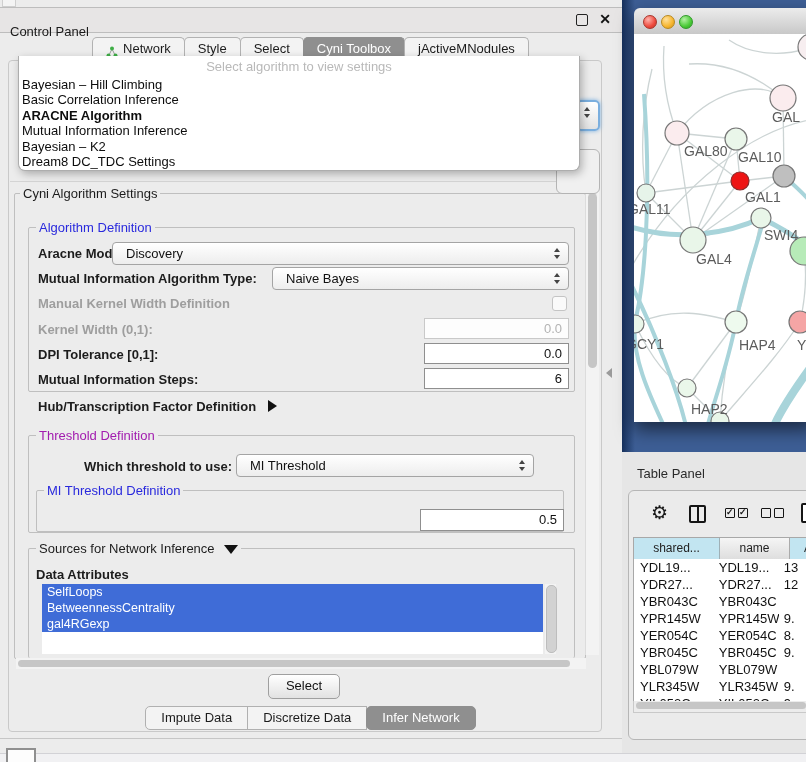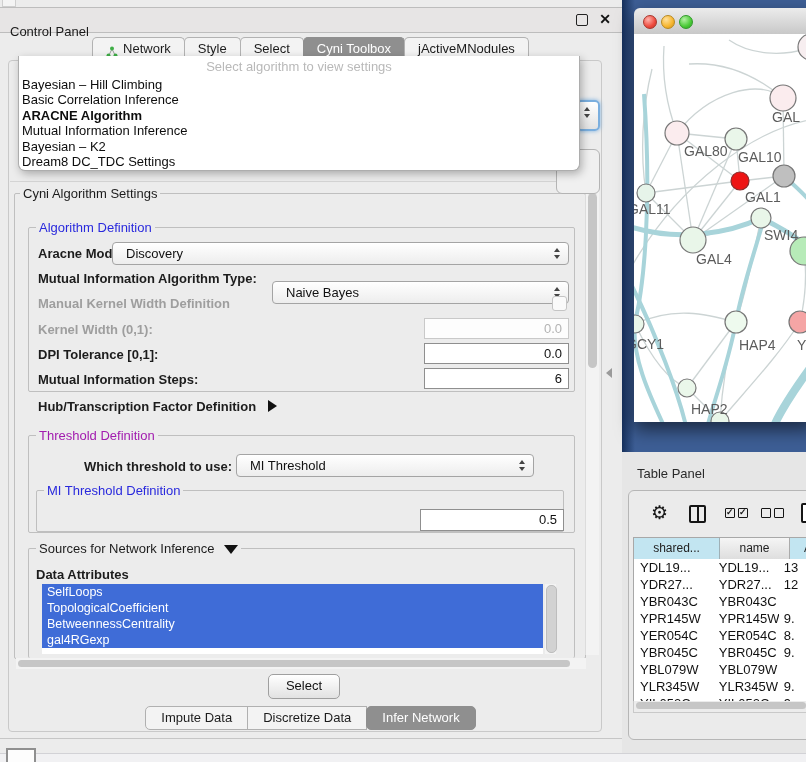--- a/index.html
+++ b/index.html
@@ -186,21 +186,21 @@
     <div class="abs gbox" style="left:28px;top:227px;width:545px;height:163px;"></div>
     <span class="legend blue" style="left:36px;top:220px;">Algorithm Definition</span>
 
     <span class="blab" style="left:38px;top:246px;">Aracne Mode:</span>
     <div class="combo" style="left:112px;top:242px;width:455px;">
       <span class="val">Discovery</span>
       <span class="spin"></span>
     </div>
 
     <span class="blab" style="left:38px;top:271px;">Mutual Information Algorithm Type:</span>
-    <div class="combo" style="left:272px;top:281px;width:295px;">
+    <div class="combo" style="left:272px;top:267px;width:295px;">
       <span class="val">Naive Bayes</span>
       <span class="spin"></span>
     </div>
 
     <span class="blab dis" style="left:38px;top:296px;">Manual Kernel Width Definition</span>
     <span class="chk" style="left:552px;top:296px;"></span>
 
     <span class="blab dis" style="left:38px;top:322px;">Kernel Width (0,1):</span>
     <div class="tfield dis" style="left:424px;top:318px;width:143px;">
       <span class="fv">0.0</span>
@@ -238,21 +238,20 @@
     </div>
 
     <div class="abs gbox" style="left:28px;top:548px;width:545px;height:109px;border-bottom:none;"></div>
     <span class="legend plain" style="left:36px;top:541px;">
       <span>Sources for Network Inference</span>
       <span class="tri-d"></span>
     </span>
     <span class="blab" style="left:36px;top:567px;">Data Attributes</span>
     <div class="abs" id="attr-list">
         <div class="attr-item">SelfLoops</div>
-        <div class="attr-item">TopologicalCoefficient</div>
         <div class="attr-item">BetweennessCentrality</div>
         <div class="attr-item">gal4RGexp</div>
       </div>
     <div class="abs list-sb">
         <span class="th"></span>
       </div>
 
     <div class="abs vsb">
         <span class="th"></span>
       </div>

